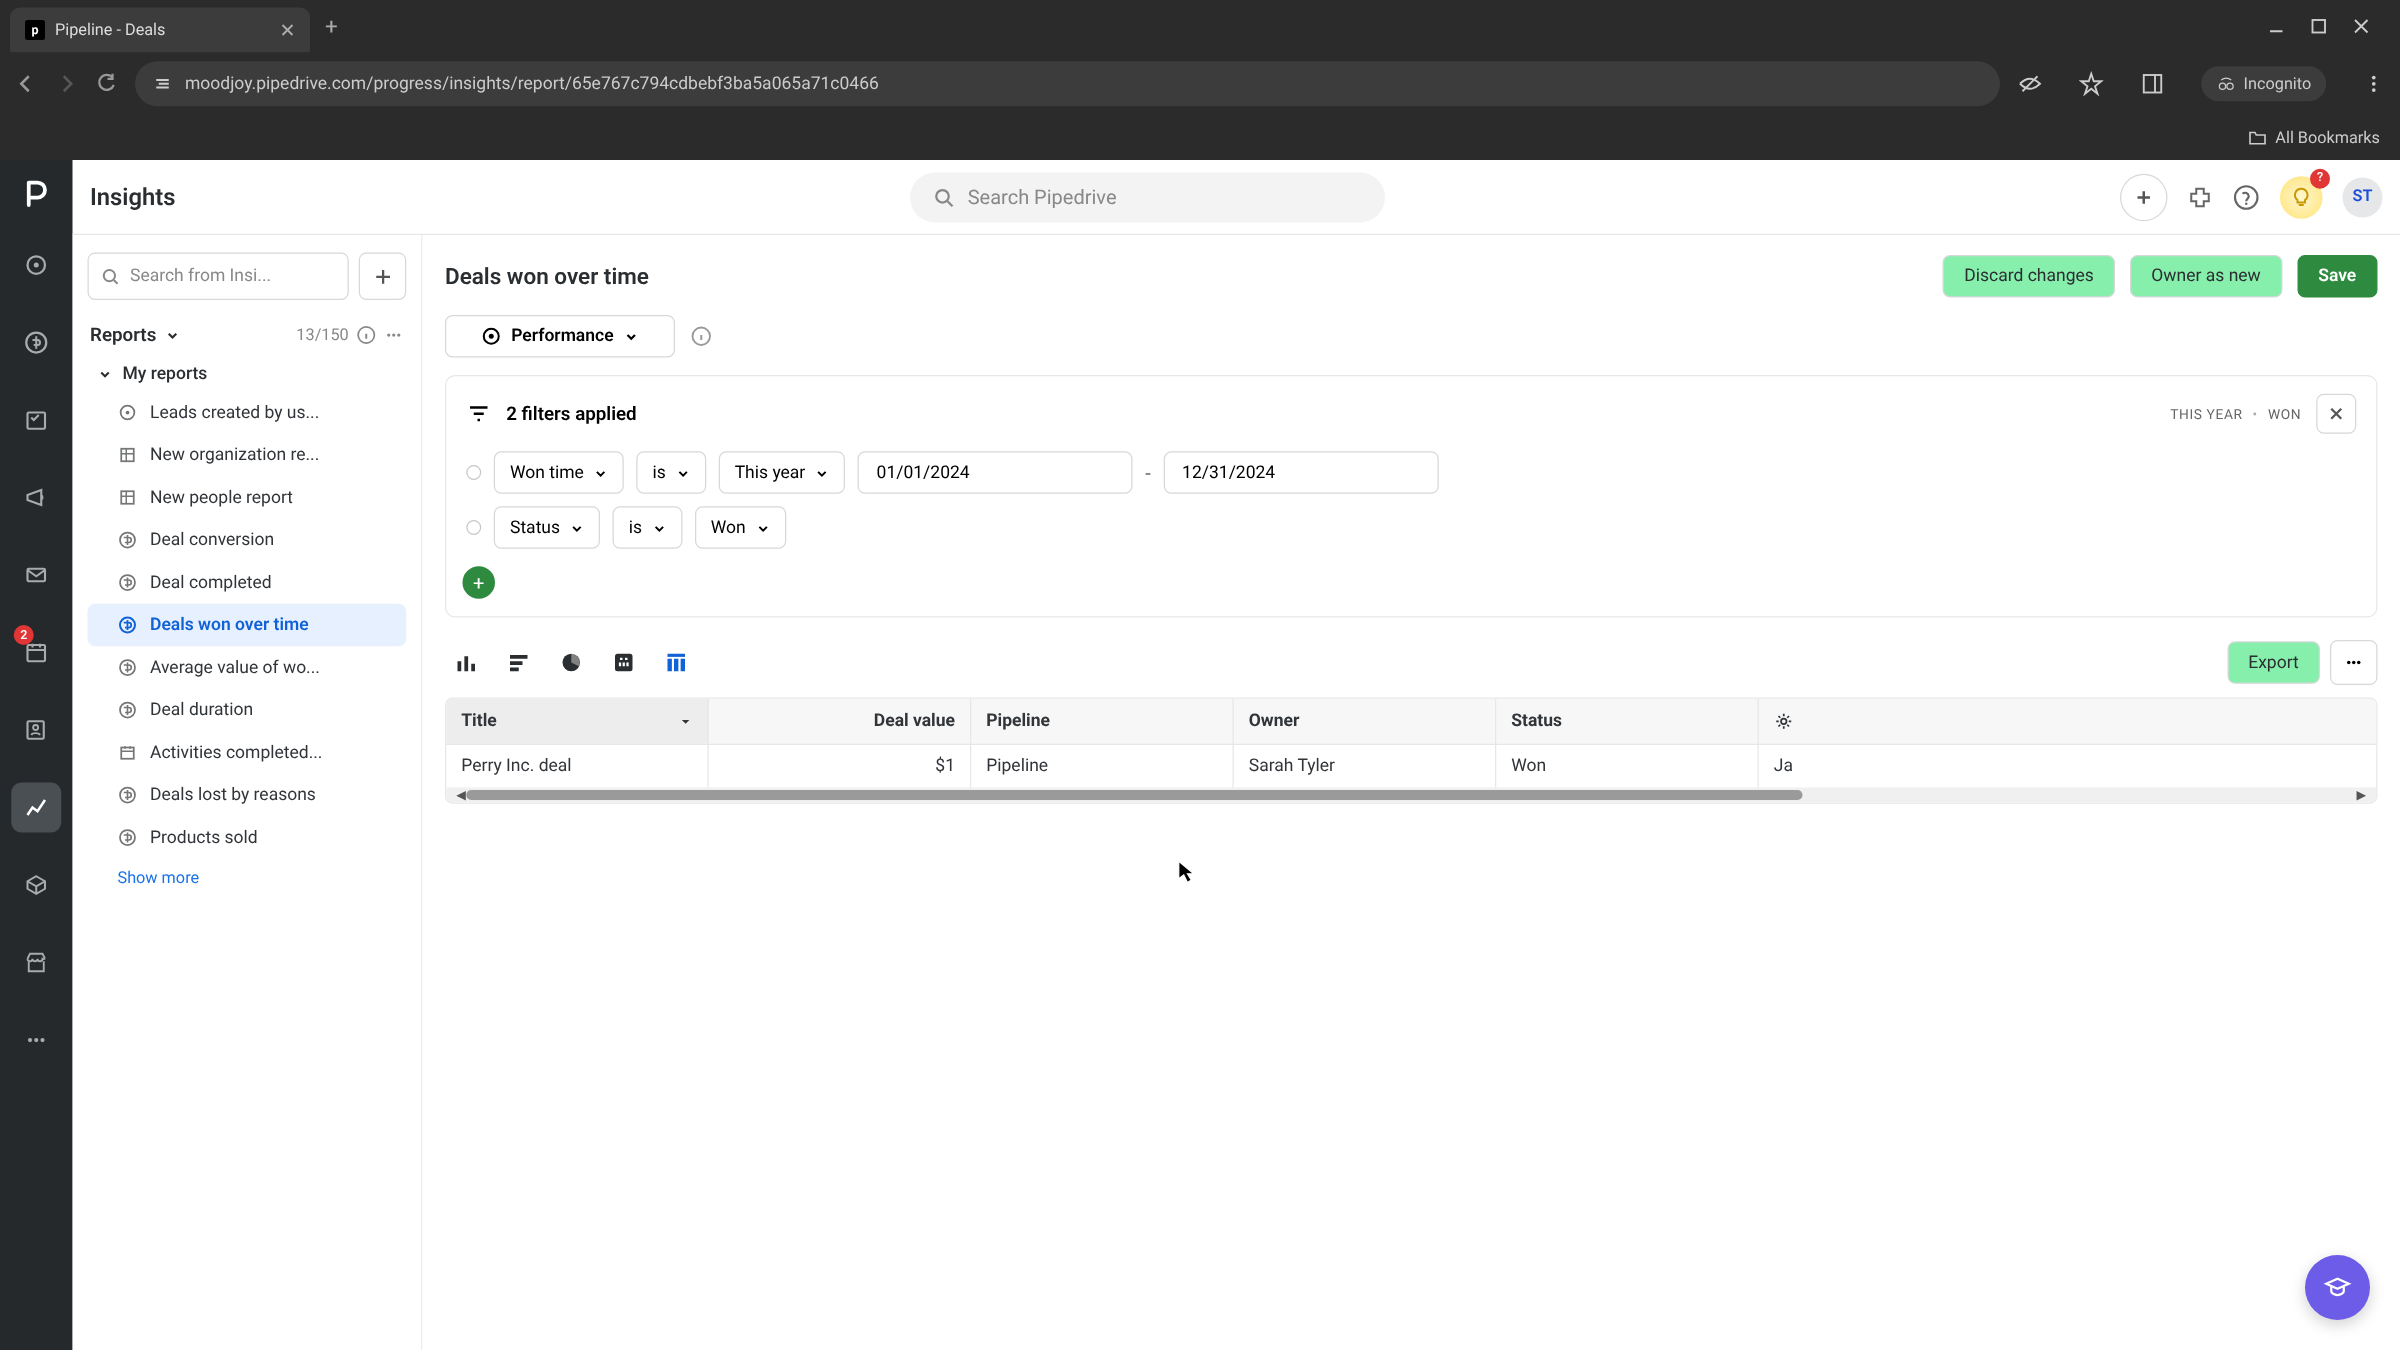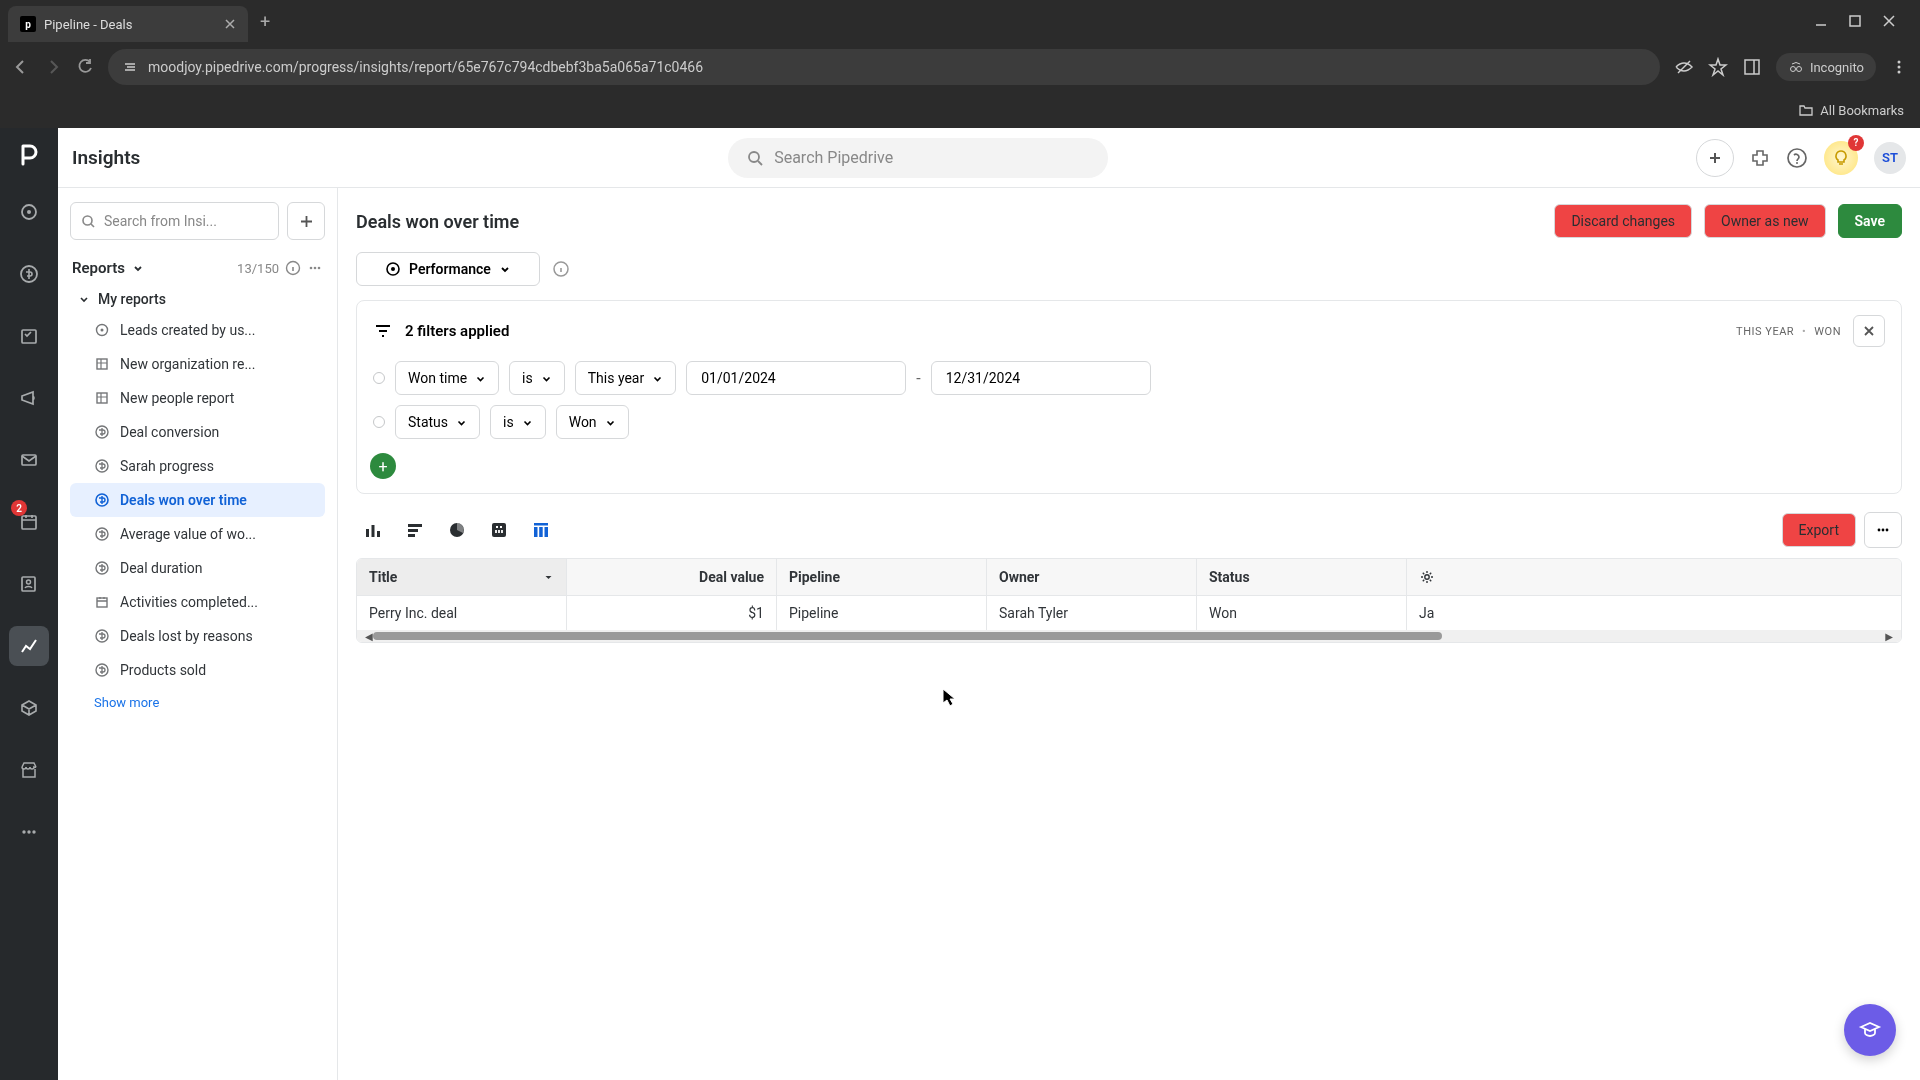--- a/index.html
+++ b/index.html
@@ -11,21 +11,21 @@
 .tab { background: #3c3c3c; border-radius: 8px 8px 0 0; display: flex; align-items: center; padding: 0 12px; height: 36px; margin-top: 6px; min-width: 240px; color: #ddd; font-size: 13px; gap: 8px; }
 .tab-favicon { width: 16px; height: 16px; background: #000; border-radius: 2px; display: flex; align-items: center; justify-content: center; color: #fff; font-size: 10px; font-weight: bold; }
 .tab-close { margin-left: auto; opacity: 0.7; cursor: pointer; }
 .new-tab { color: #aaa; margin-left: 12px; font-size: 18px; cursor: pointer; }
 .window-controls { margin-left: auto; display: flex; gap: 20px; color: #ccc; padding-right: 16px; }
 .window-controls span { cursor: pointer; }
 .addr-bar { height: 50px; display: flex; align-items: center; padding: 0 12px; gap: 14px; background: #2b2b2b; }
 .nav-btn { color: #999; cursor: pointer; }
 .nav-btn.disabled { opacity: 0.4; }
 .url-field { flex: 1; background: #3c3c3c; border-radius: 20px; height: 36px; display: flex; align-items: center; padding: 0 14px; color: #ccc; font-size: 14px; gap: 10px; }
-.addr-icons { display: flex; gap: 14px; color: #ccc; align-items: center; }
+.addr-icons { display: flex; gap: 29px; color: #ccc; align-items: center; }
 .incognito-chip { background: #3c3c3c; border-radius: 16px; padding: 6px 12px; display: flex; align-items: center; gap: 6px; font-size: 13px; }
 .bookmarks-bar { height: 36px; display: flex; justify-content: flex-end; align-items: center; padding: 0 16px; color: #ccc; font-size: 13px; gap: 6px; }
 
 
 .app { display: flex; height: calc(1080px - 128px); width: 100%; position: relative; }
 
 
 .icon-rail { width: 58px; background: #26292c; display: flex; flex-direction: column; align-items: center; padding-top: 12px; gap: 22px; }
 .rail-logo { width: 30px; height: 30px; color: #fff; display: flex; align-items: center; justify-content: center; font-weight: bold; font-size: 20px; }
 .rail-item { width: 40px; height: 40px; display: flex; align-items: center; justify-content: center; color: #a8abad; border-radius: 8px; position: relative; }
@@ -58,21 +58,21 @@
 .report-item { display: flex; align-items: center; gap: 10px; padding: 9px 8px 9px 24px; border-radius: 6px; font-size: 14px; color: #313539; cursor: pointer; }
 .report-item.active { background: #e7f0ff; color: #1162d6; font-weight: 600; }
 .report-item svg { color: #747678; flex-shrink: 0; }
 .report-item.active svg { color: #1162d6; }
 .show-more { color: #1a73e8; font-size: 13px; padding: 8px 24px; cursor: pointer; }
 
 
 .main { flex: 1; padding: 16px 18px; overflow-y: auto; background: #fff; position: relative; }
 .report-header { display: flex; align-items: center; gap: 12px; margin-bottom: 14px; }
 .report-title { font-size: 18px; font-weight: 600; color: #2a2e31; }
-.btn { border: 1px solid #d6d8da; background: #ef4444; border-radius: 6px; padding: 8px 16px; font-size: 14px; color: #2a2e31; cursor: pointer; }
+.btn { border: 1px solid #d6d8da; background: #86efac; border-radius: 6px; padding: 8px 16px; font-size: 14px; color: #2a2e31; cursor: pointer; }
 .btn.primary { background: #2d8a3e; color: #fff; border-color: #2d8a3e; font-weight: 600; }
 
 .perf-row { display: flex; align-items: center; gap: 12px; margin-bottom: 14px; }
 .perf-chip { border: 1px solid #d6d8da; border-radius: 6px; padding: 8px 28px; display: flex; align-items: center; gap: 8px; font-weight: 600; font-size: 14px; cursor: pointer; }
 .info-circ { color: #999; }
 
 .filters-card { border: 1px solid #e5e7e9; border-radius: 8px; padding: 14px 16px; margin-bottom: 18px; }
 .filters-head { display: flex; align-items: center; gap: 12px; margin-bottom: 14px; }
 .filters-label { font-weight: 600; font-size: 15px; }
 .filter-tags { margin-left: auto; display: flex; align-items: center; gap: 8px; font-size: 11px; letter-spacing: 0.5px; color: #666; }
@@ -401,21 +401,21 @@
                 <circle cx="8" cy="8" r="6" stroke="currentColor" stroke-width="1.4" fill="none"></circle>
                 <path d="M8 4v8M5 6h4a2 2 0 0 1 0 4H6" stroke="currentColor" stroke-width="1.3" fill="none"></path>
               </svg>
               <span class="truncate">Deal conversion</span>
             </div>
           <div class="report-item">
               <svg width="16" height="16" viewBox="0 0 16 16">
                 <circle cx="8" cy="8" r="6" stroke="currentColor" stroke-width="1.4" fill="none"></circle>
                 <path d="M8 4v8M5 6h4a2 2 0 0 1 0 4H6" stroke="currentColor" stroke-width="1.3" fill="none"></path>
               </svg>
-              <span class="truncate">Sarah progress</span>
+              <span class="truncate">Deal completed</span>
             </div>
           <div class="report-item active">
               <svg width="16" height="16" viewBox="0 0 16 16">
                 <circle cx="8" cy="8" r="6" stroke="currentColor" stroke-width="1.6" fill="none"></circle>
                 <path d="M8 4v8M5 6h4a2 2 0 0 1 0 4H6" stroke="currentColor" stroke-width="1.4" fill="none"></path>
               </svg>
               <span class="truncate">Deals won over time</span>
             </div>
           <div class="report-item">
               <svg width="16" height="16" viewBox="0 0 16 16">

